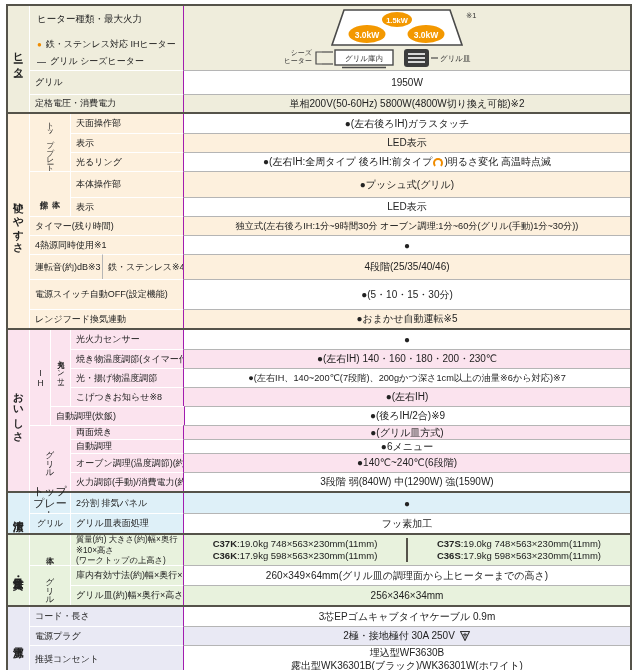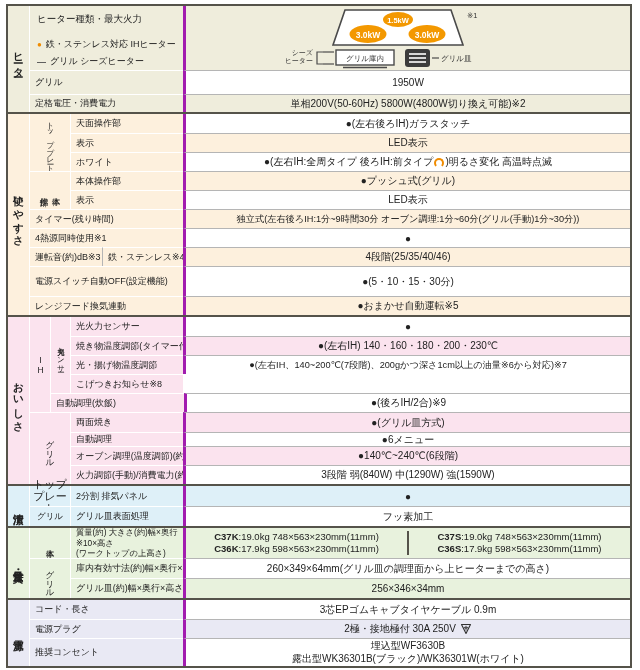--- a/index.html
+++ b/index.html
@@ -16,21 +16,21 @@
   .sub { flex:0 0 40px; display:flex; align-items:center; justify-content:center; border-right:1px solid #fff; border-top:1px solid #fff; text-align:center; }
   .sub20 { flex:0 0 20px; }
   .sub19 { flex:0 0 19px; }
   .stxt { writing-mode:vertical-rl; text-orientation:upright; font-size:8.5px; line-height:1.05; letter-spacing:0; }
   .lbl { flex:0 0 112px; display:flex; align-items:center; padding:1px 3px 1px 5px; border-top:1px solid #fff; font-size:9px; white-space:nowrap; overflow:hidden; box-sizing:border-box; }
   .lbl-wide { flex:0 0 153px; }
   .lbl-med { flex:0 0 133px; }
   .lbl-split1 { flex:0 0 72px; }
   .lbl-split2 { flex:0 0 81px; border-left:1px solid #b5b5b5; }
   .val { flex:1 1 auto; min-width:0; display:flex; align-items:center; justify-content:center; text-align:center;
-         border-left:3px solid #a21caf; border-top:1px solid #b5b5b5; background:#fff; padding:0 3px;
+         border-left:1px solid #a21caf; border-top:1px solid #b5b5b5; background:#fff; padding:0 3px;
          font-size:10px; white-space:nowrap; overflow:hidden; }
   .fr { border-top:none !important; }
   .pre { white-space:pre-line; line-height:1.25; }
   .sm { font-size:9.2px; }
   
   .s-heater { --tint:#efeddc; }
   .s-use    { --tint:#fdf0dd; }
   .s-taste  { --tint:#fbe3ee; }
   .s-clean  { --tint:#def0f8; }
   .s-dims   { --tint:#e8f2dd; }
@@ -129,56 +129,56 @@
         <div class="sgrows">
           <div class="r" style="height:19px">
             <div class="lbl fr">天面操作部</div>
             <div class="val fr">●(左右後ろIH)ガラスタッチ</div>
           </div>
           <div class="r" style="height:19px">
             <div class="lbl">表示</div>
             <div class="val t">LED表示</div>
           </div>
           <div class="r" style="height:19px">
-            <div class="lbl">ホワイト</div>
+            <div class="lbl">光るリング</div>
             <div class="val">
                 <span>●(左右IH:全周タイプ 後ろIH:前タイプ </span>
                 <span class="ring-icon"></span>
                 <span>)明るさ変化 高温時点滅</span>
               </div>
           </div>
         </div>
       </div>
       <div class="sg">
         <div class="sub" style="flex:0 0 40px">
           <span class="opscell">
             <span class="stxt">操作部</span>
             <span class="stxt">本体</span>
           </span>
         </div>
         <div class="sgrows">
-          <div class="r" style="height:19px">
+          <div class="r" style="height:26px">
             <div class="lbl">本体操作部</div>
             <div class="val t">●プッシュ式(グリル)</div>
           </div>
           <div class="r" style="height:19px">
             <div class="lbl">表示</div>
             <div class="val">LED表示</div>
           </div>
         </div>
       </div>
       <div class="r" style="height:19px">
         <div class="lbl lbl-wide">タイマー(残り時間)</div>
         <div class="val t sm">独立式(左右後ろIH:1分~9時間30分  オーブン調理:1分~60分(グリル(手動)1分~30分))</div>
       </div>
       <div class="r" style="height:19px">
         <div class="lbl lbl-wide">4熱源同時使用※1</div>
         <div class="val">●</div>
       </div>
-      <div class="r" style="height:19px">
+      <div class="r" style="height:25px">
         <div class="lbl lbl-split1">運転音(約)dB※3</div>
         <div class="lbl lbl-split2">鉄・ステンレス※4</div>
         <div class="val t">4段階(25/35/40/46)</div>
       </div>
       <div class="r" style="height:30px">
         <div class="lbl lbl-wide">電源スイッチ自動OFF(設定機能)</div>
         <div class="val">●(5・10・15・30分)</div>
       </div>
       <div class="r" style="height:19px">
         <div class="lbl lbl-wide">レンジフード換気連動</div>
@@ -209,35 +209,36 @@
               <div class="r" style="height:19px">
                 <div class="lbl">焼き物温度調節(タイマー付き)</div>
                 <div class="val t">●(左右IH) 140・160・180・200・230℃</div>
               </div>
               <div class="r" style="height:19px">
                 <div class="lbl">光・揚げ物温度調節</div>
                 <div class="val sm">●(左右IH、140~200℃(7段階)、200gかつ深さ1cm以上の油量※6から対応)※7</div>
               </div>
               <div class="r" style="height:19px">
                 <div class="lbl">こげつきお知らせ※8</div>
+                <div class="val t">●(左右IH)</div>
               </div>
             </div>
           </div>
           <div class="r" style="height:19px">
             <div class="lbl lbl-med">自動調理(炊飯)</div>
             <div class="val">●(後ろIH/2合)※9</div>
           </div>
         </div>
       </div>
       <div class="sg">
         <div class="sub" style="flex:0 0 40px">
           <span class="stxt">グリル</span>
         </div>
         <div class="sgrows">
-          <div class="r" style="height:20px">
+          <div class="r" style="height:14px">
             <div class="lbl">両面焼き</div>
             <div class="val t">●(グリル皿方式)</div>
           </div>
           <div class="r" style="height:14px">
             <div class="lbl">自動調理</div>
             <div class="val">●6メニュー</div>
           </div>
           <div class="r" style="height:19px">
             <div class="lbl">オーブン調理(温度調節)(約)</div>
             <div class="val t">●140℃~240℃(6段階)</div>

